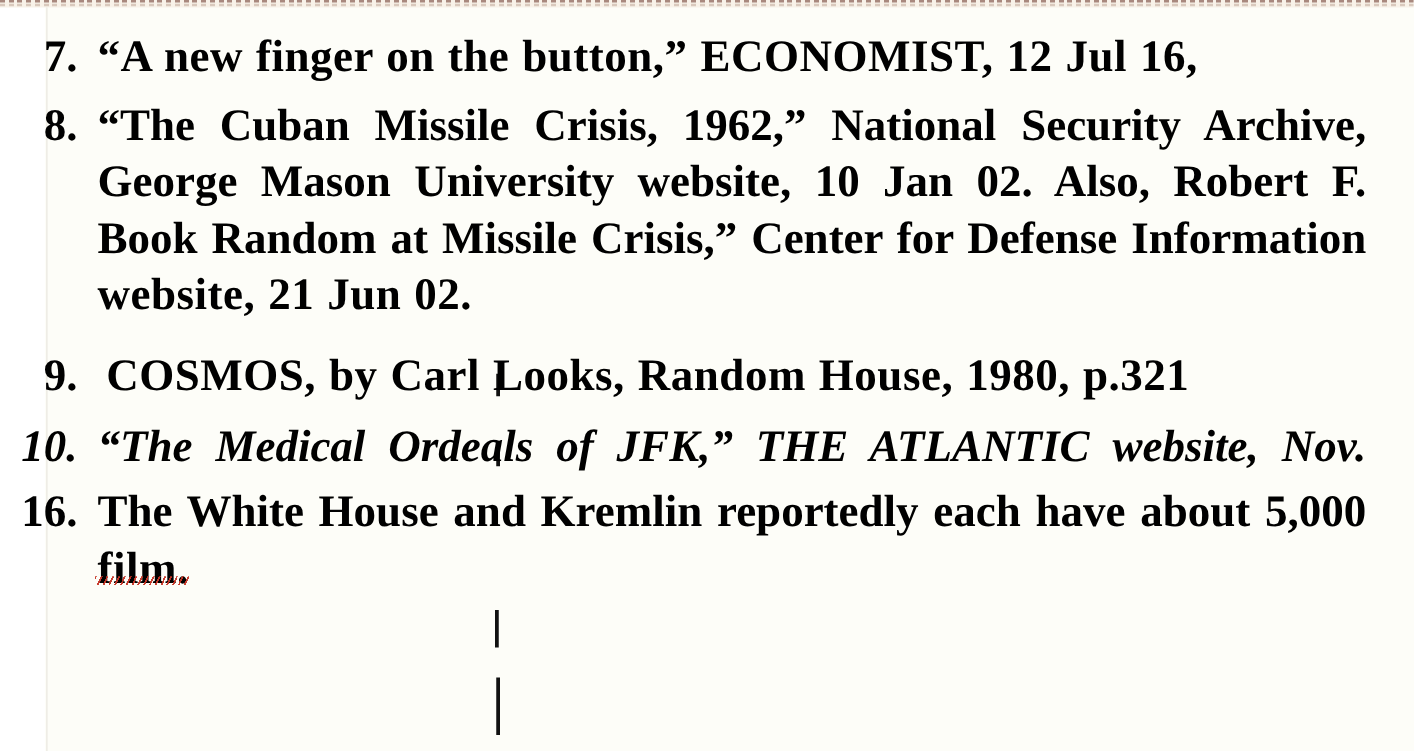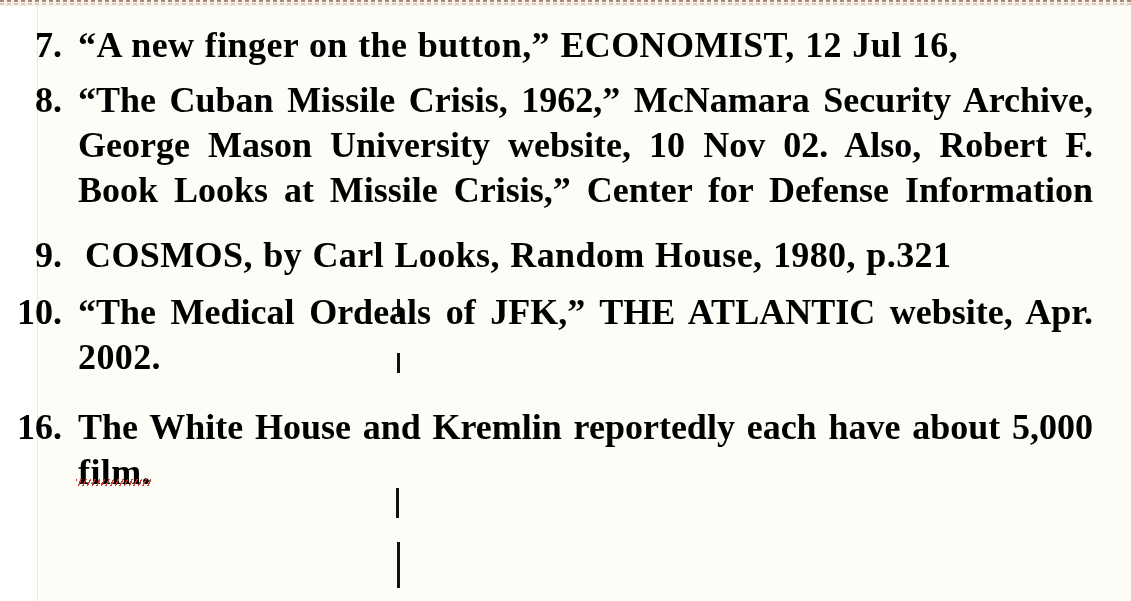--- a/index.html
+++ b/index.html
@@ -79,21 +79,21 @@
   .line.j {            
     white-space: normal;
     letter-spacing: 0;
     word-spacing: 0;
     text-align: justify;
     text-align-last: justify;
   }
   .mb-a { margin-bottom: 10px; }
   .mb-b { margin-bottom: 20px; }
   .mb-c { margin-bottom: 12px; }
-  .mb-d { margin-bottom: 25px; }
+  .mb-d { margin-bottom: 7px; font-style: italic; }
 
   .misspelled {
     position: relative;
     display: inline-block;
   }
   .squiggle {
     position: absolute;
     left: -2px; right: -1px;
     bottom: 9px;
     height: 7px;
@@ -119,38 +119,38 @@
   <div class="item mb-a">
     <span class="num">7.</span>
     <div class="lines">
       <div class="line">“A new finger on the button,” ECONOMIST, 12 Jul 16,</div>
     </div>
   </div>
 
   <div class="item mb-b">
     <span class="num">8.</span>
     <div class="lines">
-      <div class="line j">“The Cuban Missile Crisis, 1962,” McNamara Security Archive,</div>
-      <div class="line j">George Mason University website, 10 Nov 02. Also, Robert F.</div>
-      <div class="line j">Book Looks at Missile Crisis,” Center for Defense Information</div>
+      <div class="line j">“The Cuban Missile Crisis, 1962,” National Security Archive,</div>
+      <div class="line j">George Mason University website, 10 Jan 02. Also, Robert F.</div>
+      <div class="line j">Book Random at Missile Crisis,” Center for Defense Information</div>
+      <div class="line">website, 21 Jun 02.</div>
     </div>
   </div>
 
   <div class="item item-9 mb-c">
     <span class="num">9.</span>
     <div class="lines">
       <div class="line">COSMOS, by Carl Looks, Random House, 1980, p.321</div>
     </div>
   </div>
 
   <div class="item mb-d">
     <span class="num">10.</span>
     <div class="lines">
-      <div class="line j">“The Medical Ordeals of JFK,” THE ATLANTIC website, Apr.</div>
-      <div class="line">2002.</div>
+      <div class="line j">“The Medical Ordeals of JFK,” THE ATLANTIC website, Nov.</div>
     </div>
   </div>
 
   <div class="item">
     <span class="num">16.</span>
     <div class="lines">
       <div class="line j">The White House and Kremlin reportedly each have about 5,000</div>
       <div class="line">
         <span class="misspelled"><span>film.</span><i class="squiggle"></i></span>
       </div>

